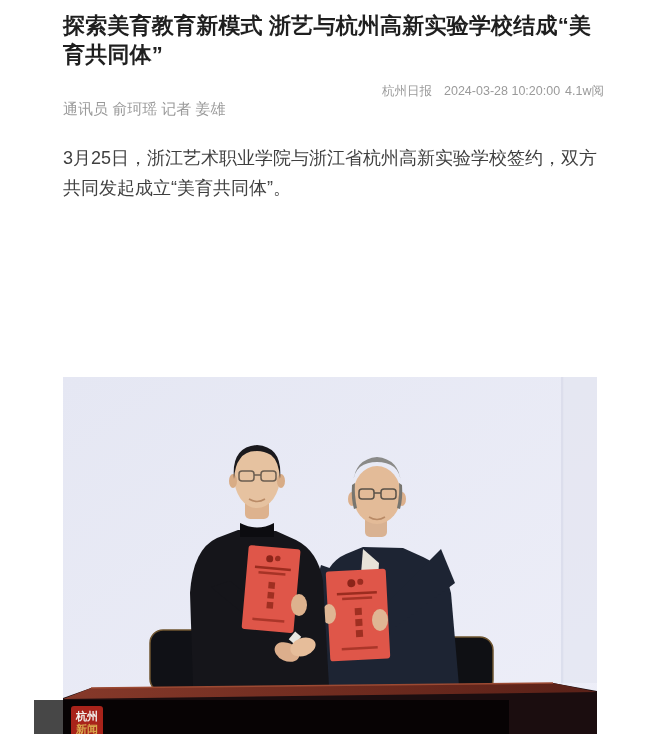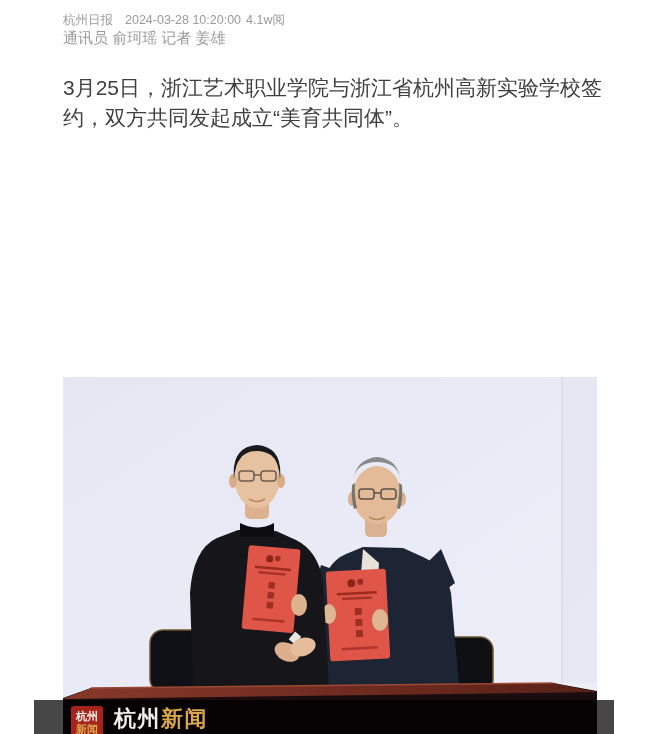--- a/index.html
+++ b/index.html
@@ -2,50 +2,51 @@
 <html style="--page-bg: #ffffff; --title-color: #1f1f1f; --meta-color: #9a9a9a; --body-color: #3f3f3f; --photo-bg: #e9ebf6; --band-bg: rgba(0,0,0,0.72); --badge-red: #a8231a; --gold: #d8a74c; --watermark-white: #f2f0ec; --folder-red: #df5649; --suit-dark: #15151a; --suit-navy: #1d2433; --desk-red: #7c3526; --desk-front: #1b0d0f; --skin: #e3bb98;"><head>
 <meta charset="utf-8">
 <style>
   html,body{margin:0;padding:0;}
   body{background:#ffffff;font-family:"Liberation Sans","DejaVu Sans",sans-serif;}
   .page{position:relative;width:650px;height:734px;overflow:hidden;background:var(--page-bg,#fff);}
 
   .content{position:absolute;left:63px;top:11px;width:541px;}
   .title{margin:0 0 13px 0;font-size:22px;line-height:29px;font-weight:bold;
          color:var(--title-color,#1f1f1f);letter-spacing:.2px;}
-  .meta-row{font-size:12.5px;line-height:18px;color:var(--meta-color,#9a9a9a);}
+  .meta-row{font-size:12.5px;line-height:18px;color:var(--meta-color,#9a9a9a);text-align:right;}
   .meta-row .src{margin-right:12px;}
   .meta-row .views{margin-left:5px;}
   .byline{font-size:15px;line-height:18px;color:var(--meta-color,#9a9a9a);margin:0 0 26px 0;}
-  .body-text p{margin:0 0 11px 0;font-size:21px;line-height:29.5px;
+  .body-text p{margin:0 0 11px 0;font-size:18px;line-height:29.5px;
                color:var(--body-color,#3f3f3f);word-break:break-all;}
 
   .photo{position:absolute;left:63px;top:377px;width:534px;height:357px;margin:0;overflow:hidden;
          background:var(--photo-bg,#e9ebf6);}
   .photo svg{display:block;}
 
-  .band{position:absolute;left:34px;top:700px;width:580px;height:34px;
+  .band{position:absolute;left:34px;top:700px;width:475px;height:34px;
         background:var(--band-bg,rgba(0,0,0,.72));}
   .badge{position:absolute;left:37px;top:6px;width:32px;height:34px;box-sizing:border-box;
          background:var(--badge-red,#a8231a);border-radius:3px;padding-top:4px;
          text-align:center;font-weight:bold;font-size:11px;line-height:12.5px;
          color:var(--watermark-white,#f2f0ec);
          font-family:"Liberation Serif","DejaVu Serif",serif;}
   .badge .l2{color:var(--gold,#d8a74c);}
   .wm-name{position:absolute;left:80px;top:4px;font-size:22px;font-weight:bold;
            font-family:"Liberation Serif","DejaVu Serif",serif;letter-spacing:1.5px;
            color:var(--watermark-white,#f2f0ec);text-shadow:0 1px 2px rgba(0,0,0,.55);}
   .wm-name .gold{color:var(--gold,#d8a74c);}
 </style>
 </head>
 <body>
 
 <div class="page">
 
   <div class="content">
+    <h1 class="title">探索美育教育新模式 浙艺与杭州高新实验学校结成“美育共同体”</h1>
     <div class="meta-row">
       <span class="src">杭州日报</span><span>2024-03-28 10:20:00</span><span class="views">4.1w阅</span>
     </div>
     <div class="byline">通讯员 俞珂瑶 记者 姜雄</div>
     <div class="body-text">
       <p>3月25日，浙江艺术职业学院与浙江省杭州高新实验学校签约，双方共同发起成立“美育共同体”。</p>
     </div>
   </div>
 
   <figure class="photo" role="img" aria-label="浙江艺术职业学院与杭州高新实验学校签约仪式：两人身着深色西装，各持红色协议书在会议桌后握手合影">
@@ -154,16 +155,15 @@
         <path d="M28,311 L490,306" stroke="#9c4a33" stroke-width="1.5" fill="none"></path>
       </g>
     </svg>
   </figure>
 
   <div class="band">
     <div class="badge">
       <div>杭州</div>
       <div class="l2">新闻</div>
     </div>
-    <div class="wm-name"><span>杭州</span><span class="gold">新闻</span></div>
   </div>
 
 </div>
 
 </body></html>

